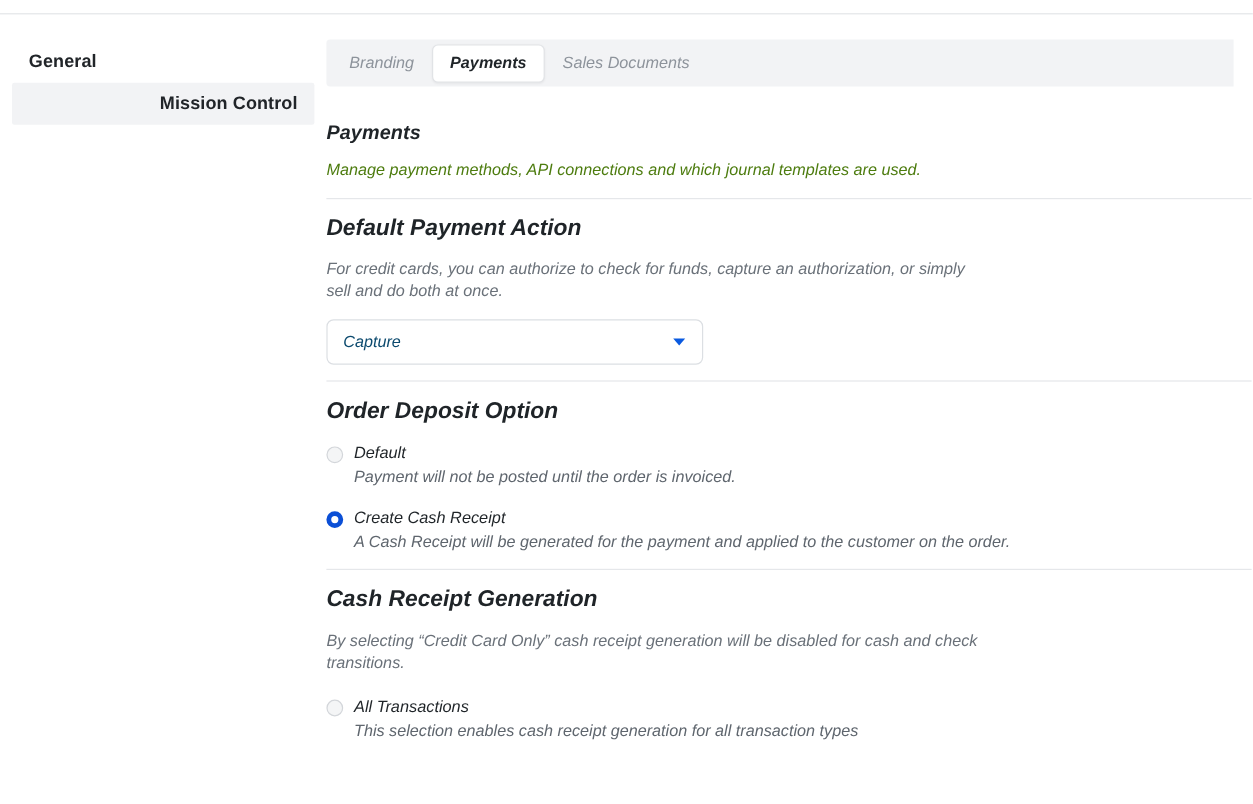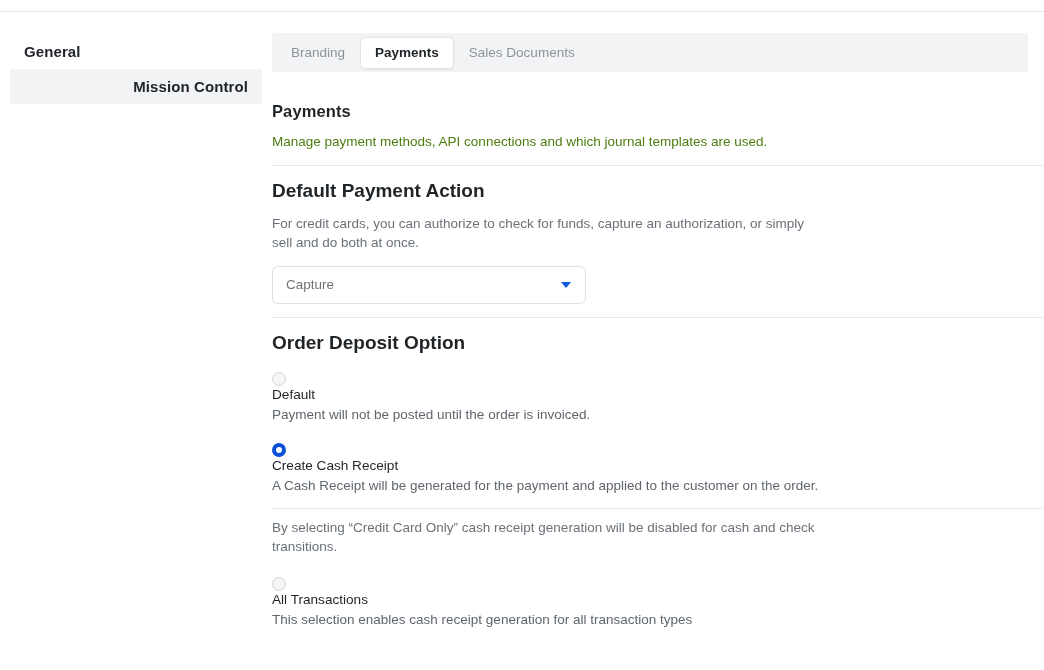--- a/index.html
+++ b/index.html
@@ -58,20 +58,21 @@
   .nav-item.active {
     background: #f2f3f5;
     text-align: right;
   }
 
   
   .main {
     flex: 1 1 auto;
     min-width: 0;
     position: relative;
+    font-style: italic;
   }
 
   
   .tabbar {
     margin-top: 21px;
     height: 39px;
     background: #f2f3f5;
     display: flex;
     align-items: center;
     padding: 0 4px;
@@ -147,41 +148,40 @@
     border-radius: 6px;
     background: #ffffff;
     display: flex;
     align-items: center;
     padding: 0 13px;
     cursor: pointer;
     position: relative;
   }
   .select-value {
     font-size: 13.5px;
-    color: #737373;
+    color: #0c4a6e;
     flex: 1 1 auto;
     line-height: 16px;
   }
   .caret {
     width: 0;
     height: 0;
     border-left: 5px solid transparent;
     border-right: 5px solid transparent;
     border-top: 6px solid #0a5ae0;
     margin-right: 1px;
   }
 
   
   .radio-group { margin-top: 18px; }
   .radio-row {
     display: flex;
     align-items: flex-start;
     margin-bottom: 16px;
     cursor: pointer;
-    flex-direction: column;
   }
   .radio-row:last-child { margin-bottom: 0; }
   .radio-mark {
     flex: 0 0 14px;
     width: 14px;
     height: 14px;
     border-radius: 50%;
     margin-top: 3px;
     margin-right: 9px;
     background: #f4f5f6;
@@ -269,20 +269,21 @@
               <span class="radio-label" style="display:block">Create Cash Receipt</span>
               <span class="radio-sub" style="display:block">A Cash Receipt will be generated for the payment and applied to the customer on the order.</span>
             </span>
           </div>
         </div>
       </section>
 
       <div class="divider"></div>
 
       <section>
+        <h2 class="block-title">Cash Receipt Generation</h2>
         <p class="block-desc wide">By selecting “Credit Card Only” cash receipt generation will be disabled for cash and check transitions.</p>
 
         <div class="radio-group">
           <div class="radio-row">
             <span class="radio-mark"></span>
             <span class="radio-texts">
               <span class="radio-label" style="display:block">All Transactions</span>
               <span class="radio-sub" style="display:block">This selection enables cash receipt generation for all transaction types</span>
             </span>
           </div>

